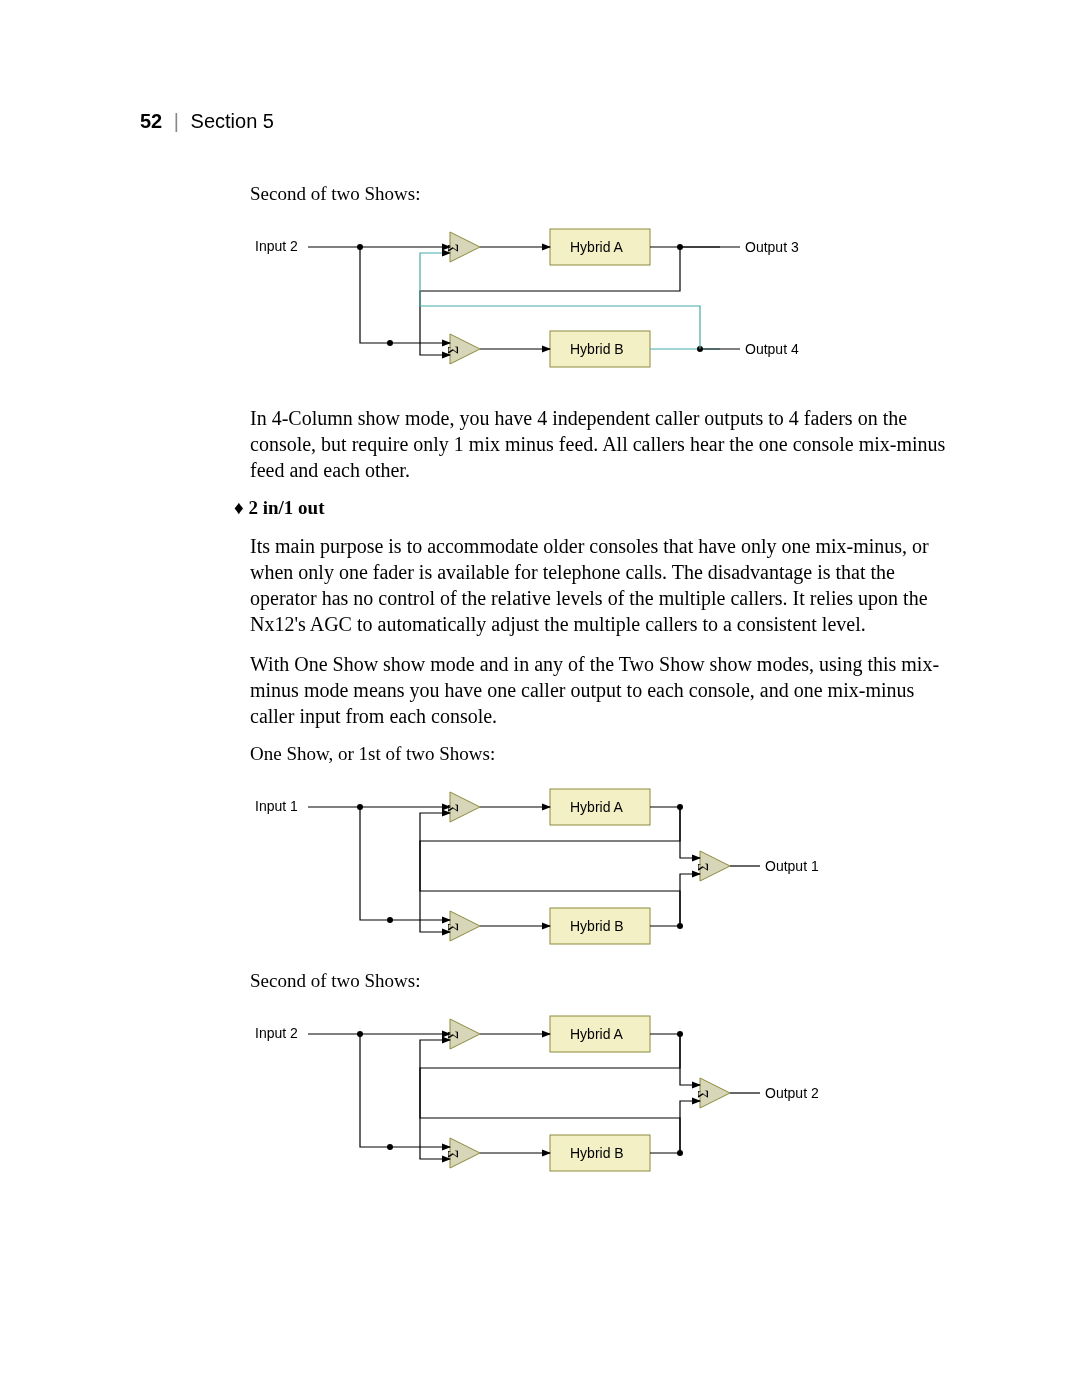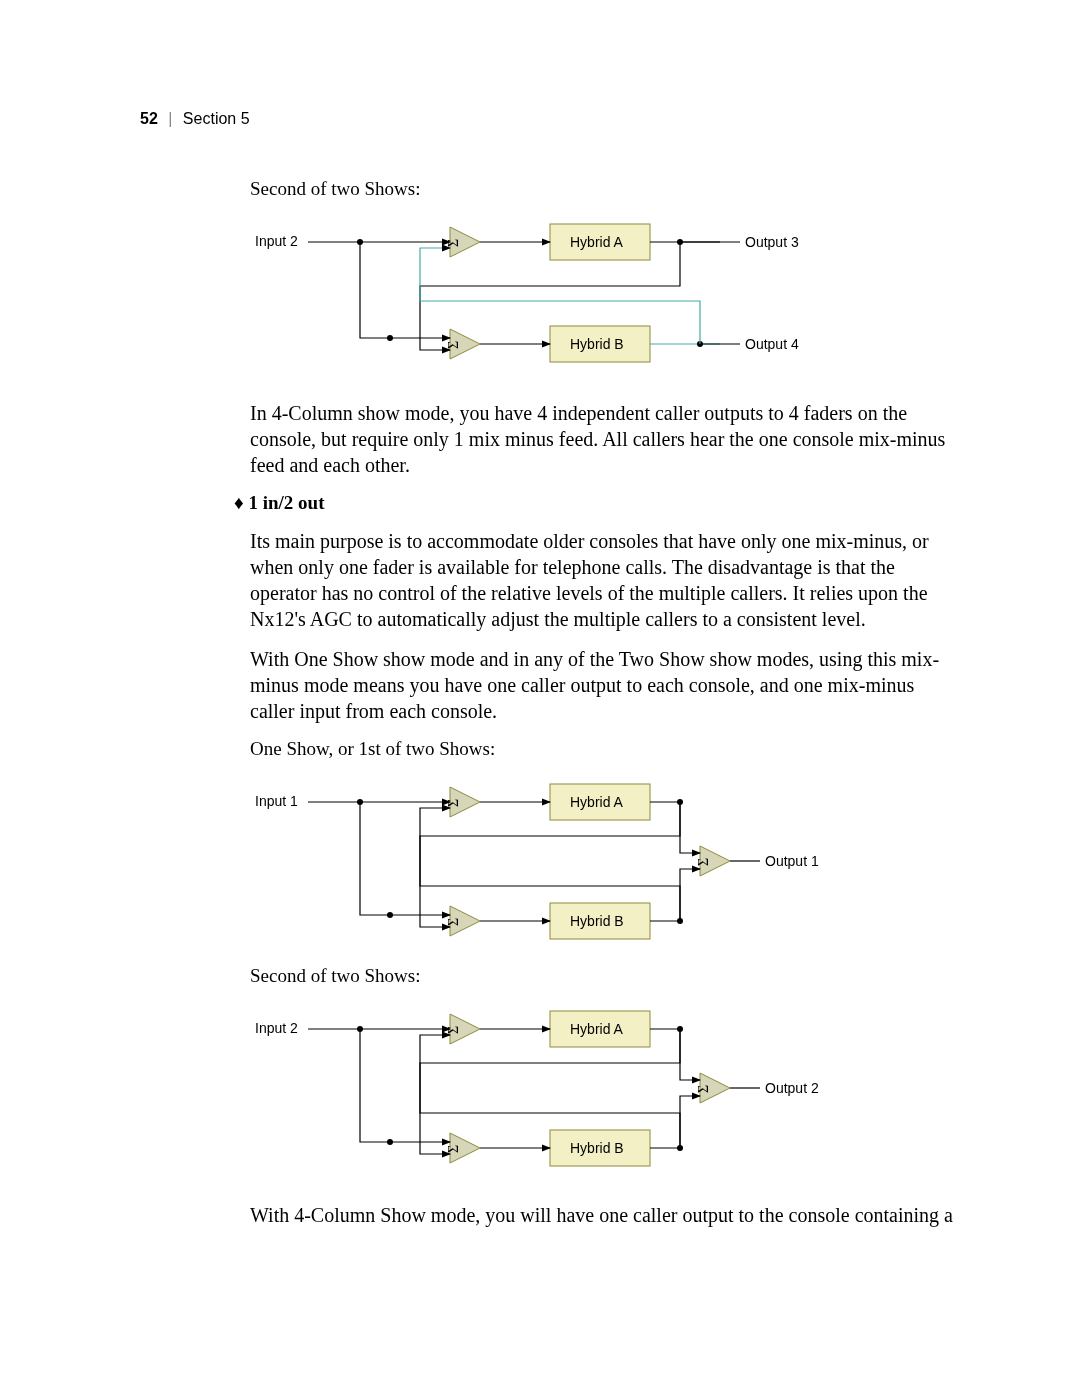--- a/index.html
+++ b/index.html
@@ -8,21 +8,21 @@
     background: #fff;
     width: 1080px;
     font-family: Georgia, 'Times New Roman', serif;
     color: #000;
   }
   .page {
     padding: 110px 120px 60px 140px;
   }
   .header {
     font-family: Helvetica, Arial, sans-serif;
-    font-size: 16px;
+    font-size: 20px;
     margin-bottom: 50px;
   }
   .header .pgnum { font-weight: bold; }
   .header .sep { margin: 0 6px; color: #888; }
   .body-block {
     margin-left: 110px;
   }
   .caption {
     font-size: 19px;
     margin: 4px 0 6px 0;
@@ -136,21 +136,21 @@
       <path class="wire-cyan" d="M450,138 L450,95 L170,95 L170,42 L200,42" marker-end="url(#arr)"></path>
 
       <line class="wire" x1="430" y1="36" x2="490" y2="36"></line>
       <text class="svg-label-sans" x="495" y="41">Output 3</text>
       <line class="wire" x1="450" y1="138" x2="490" y2="138"></line>
       <text class="svg-label-sans" x="495" y="143">Output 4</text>
     </svg>
 
     <p class="para">In 4-Column show mode, you have 4 independent caller outputs to 4 faders on the console, but require only 1 mix minus feed.  All callers hear the one console mix-minus feed and each other.</p>
 
-    <div class="bullet-head">1 in/2 out</div>
+    <div class="bullet-head">2 in/1 out</div>
 
     <p class="para">Its main purpose is to accommodate older consoles that have only one mix-minus, or when only one fader is available for telephone calls. The disadvantage is that the operator has no control of the relative levels of the multiple callers. It relies upon the Nx12's AGC to automatically adjust the multiple callers to a consistent level.</p>
     <p class="para">With One Show show mode and in any of the Two Show show modes, using this mix-minus mode means you have one caller output to each console, and one mix-minus caller input from each console.</p>
 
     <div class="caption">One Show, or 1st of two Shows:</div>
 
     <svg class="diagram" width="600" height="195" viewBox="0 0 600 195">
       <defs>
         <marker id="arr2" markerWidth="8" markerHeight="8" refX="7" refY="3" orient="auto">
           <path d="M0,0 L8,3 L0,6 Z" fill="#000"></path>
@@ -230,16 +230,15 @@
       <path class="wire" d="M400,36 L430,36 L430,87 L450,87" marker-end="url(#arr3)"></path>
       <circle class="dot" cx="430" cy="36" r="3"></circle>
       <path class="wire" d="M400,155 L430,155 L430,103 L450,103" marker-end="url(#arr3)"></path>
       <circle class="dot" cx="430" cy="155" r="3"></circle>
       <path class="wire" d="M430,36 L430,70 L170,70 L170,161 L200,161" marker-end="url(#arr3)"></path>
       <path class="wire" d="M430,155 L430,120 L170,120 L170,42 L200,42" marker-end="url(#arr3)"></path>
       <line class="wire" x1="480" y1="95" x2="510" y2="95"></line>
       <text class="svg-label-sans" x="515" y="100">Output 2</text>
     </svg>
 
-    <p class="para">With 4-Column Show mode, you will have one caller output to the console containing a</p>
 
   </div>
 </div>
 
 </body></html>

